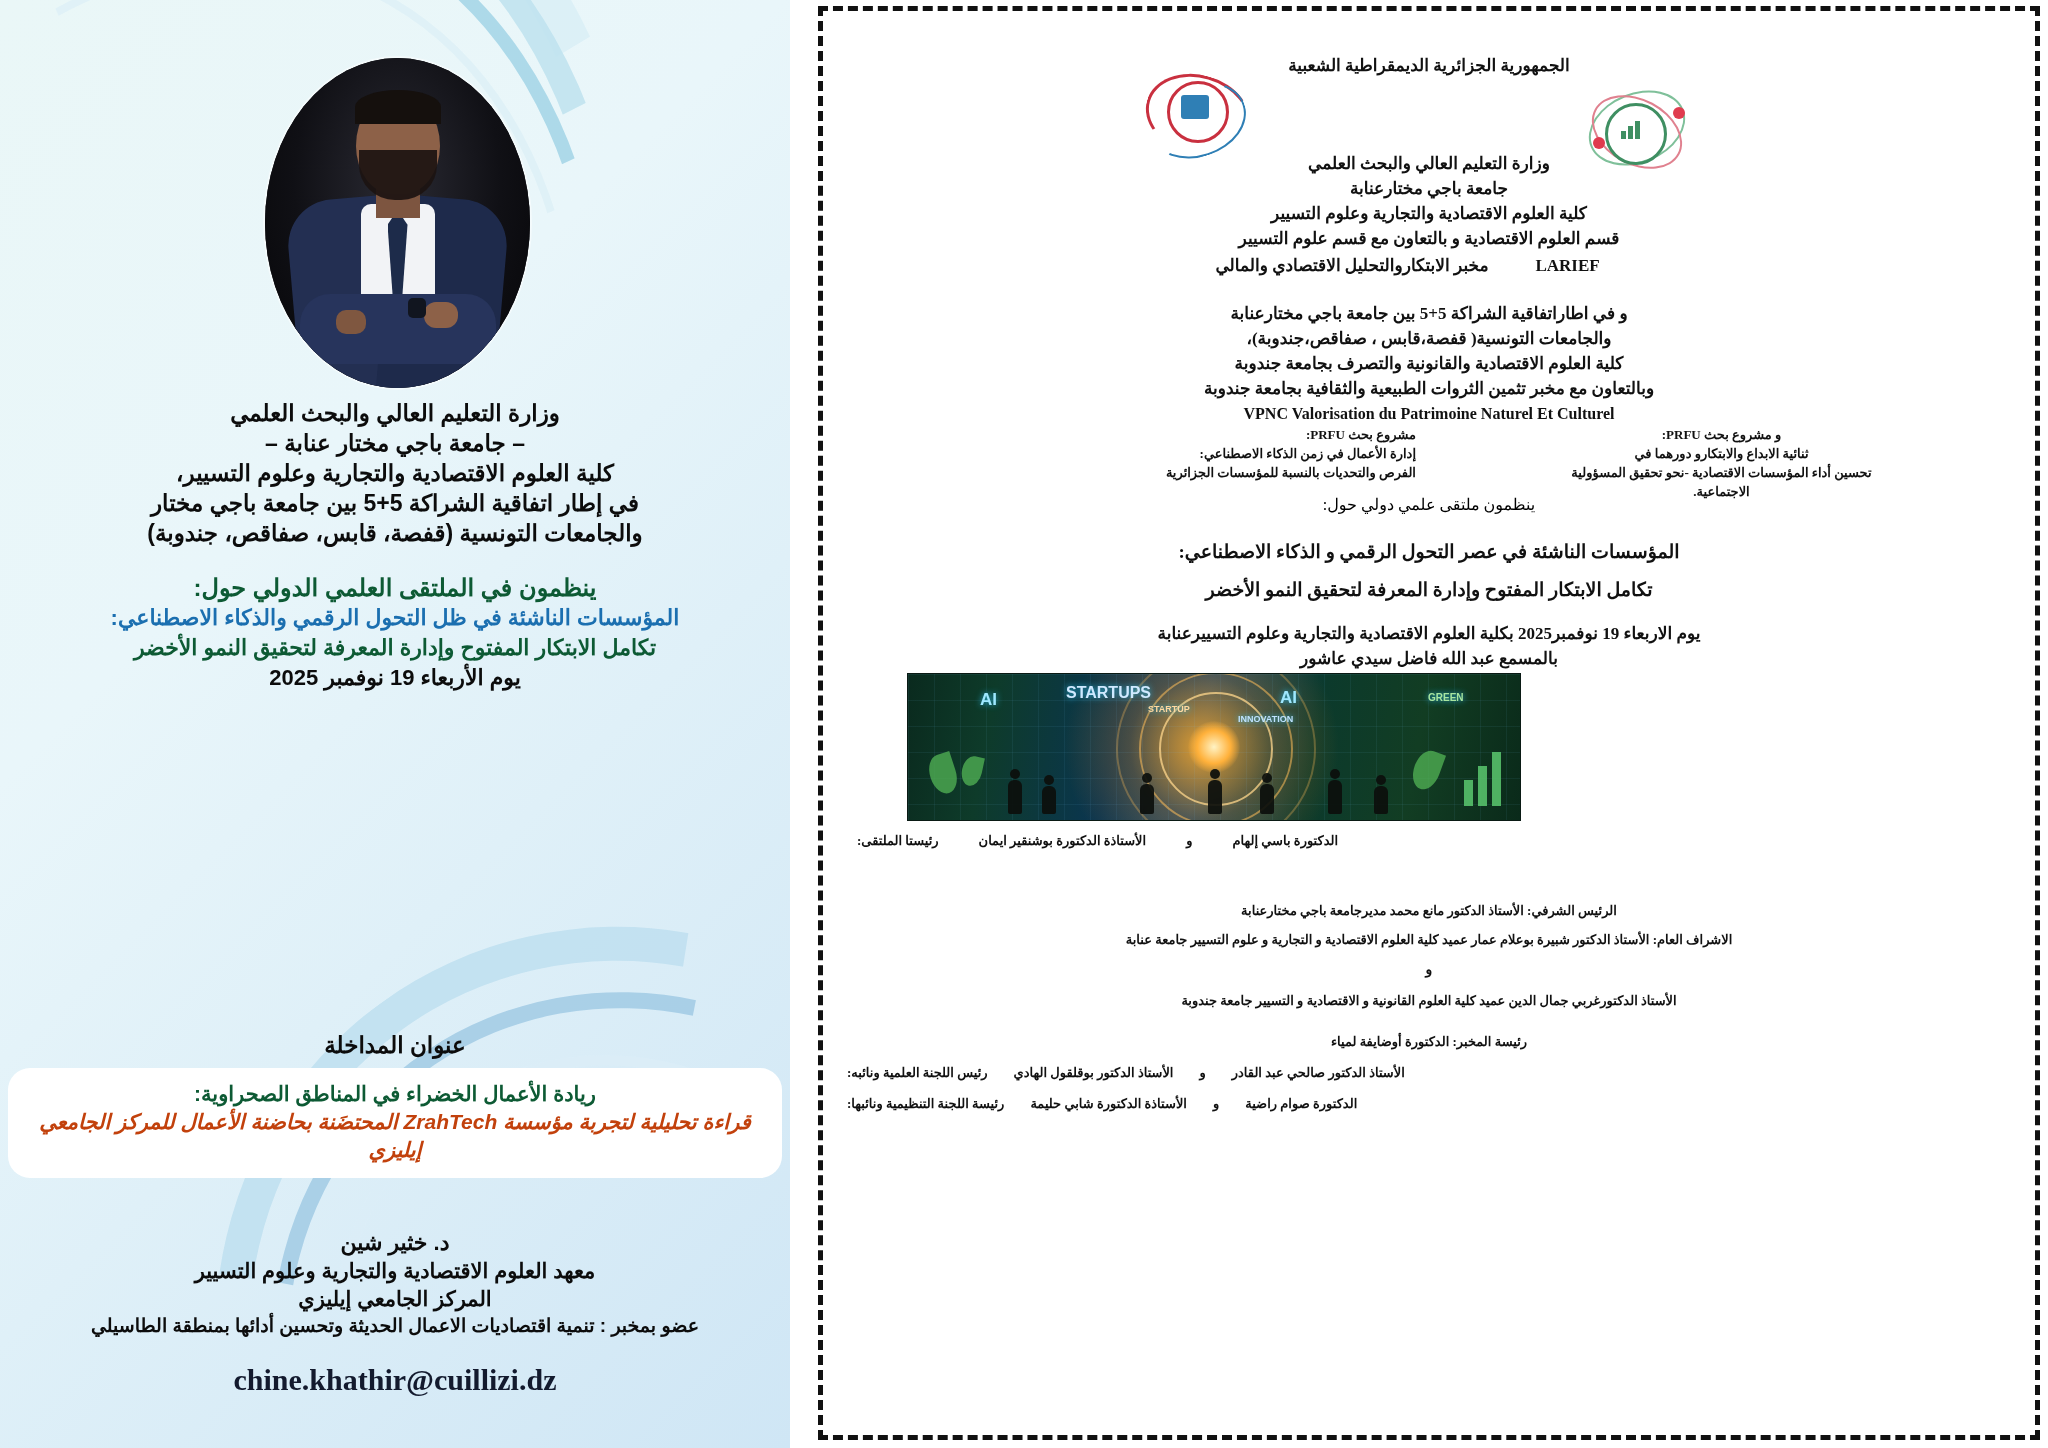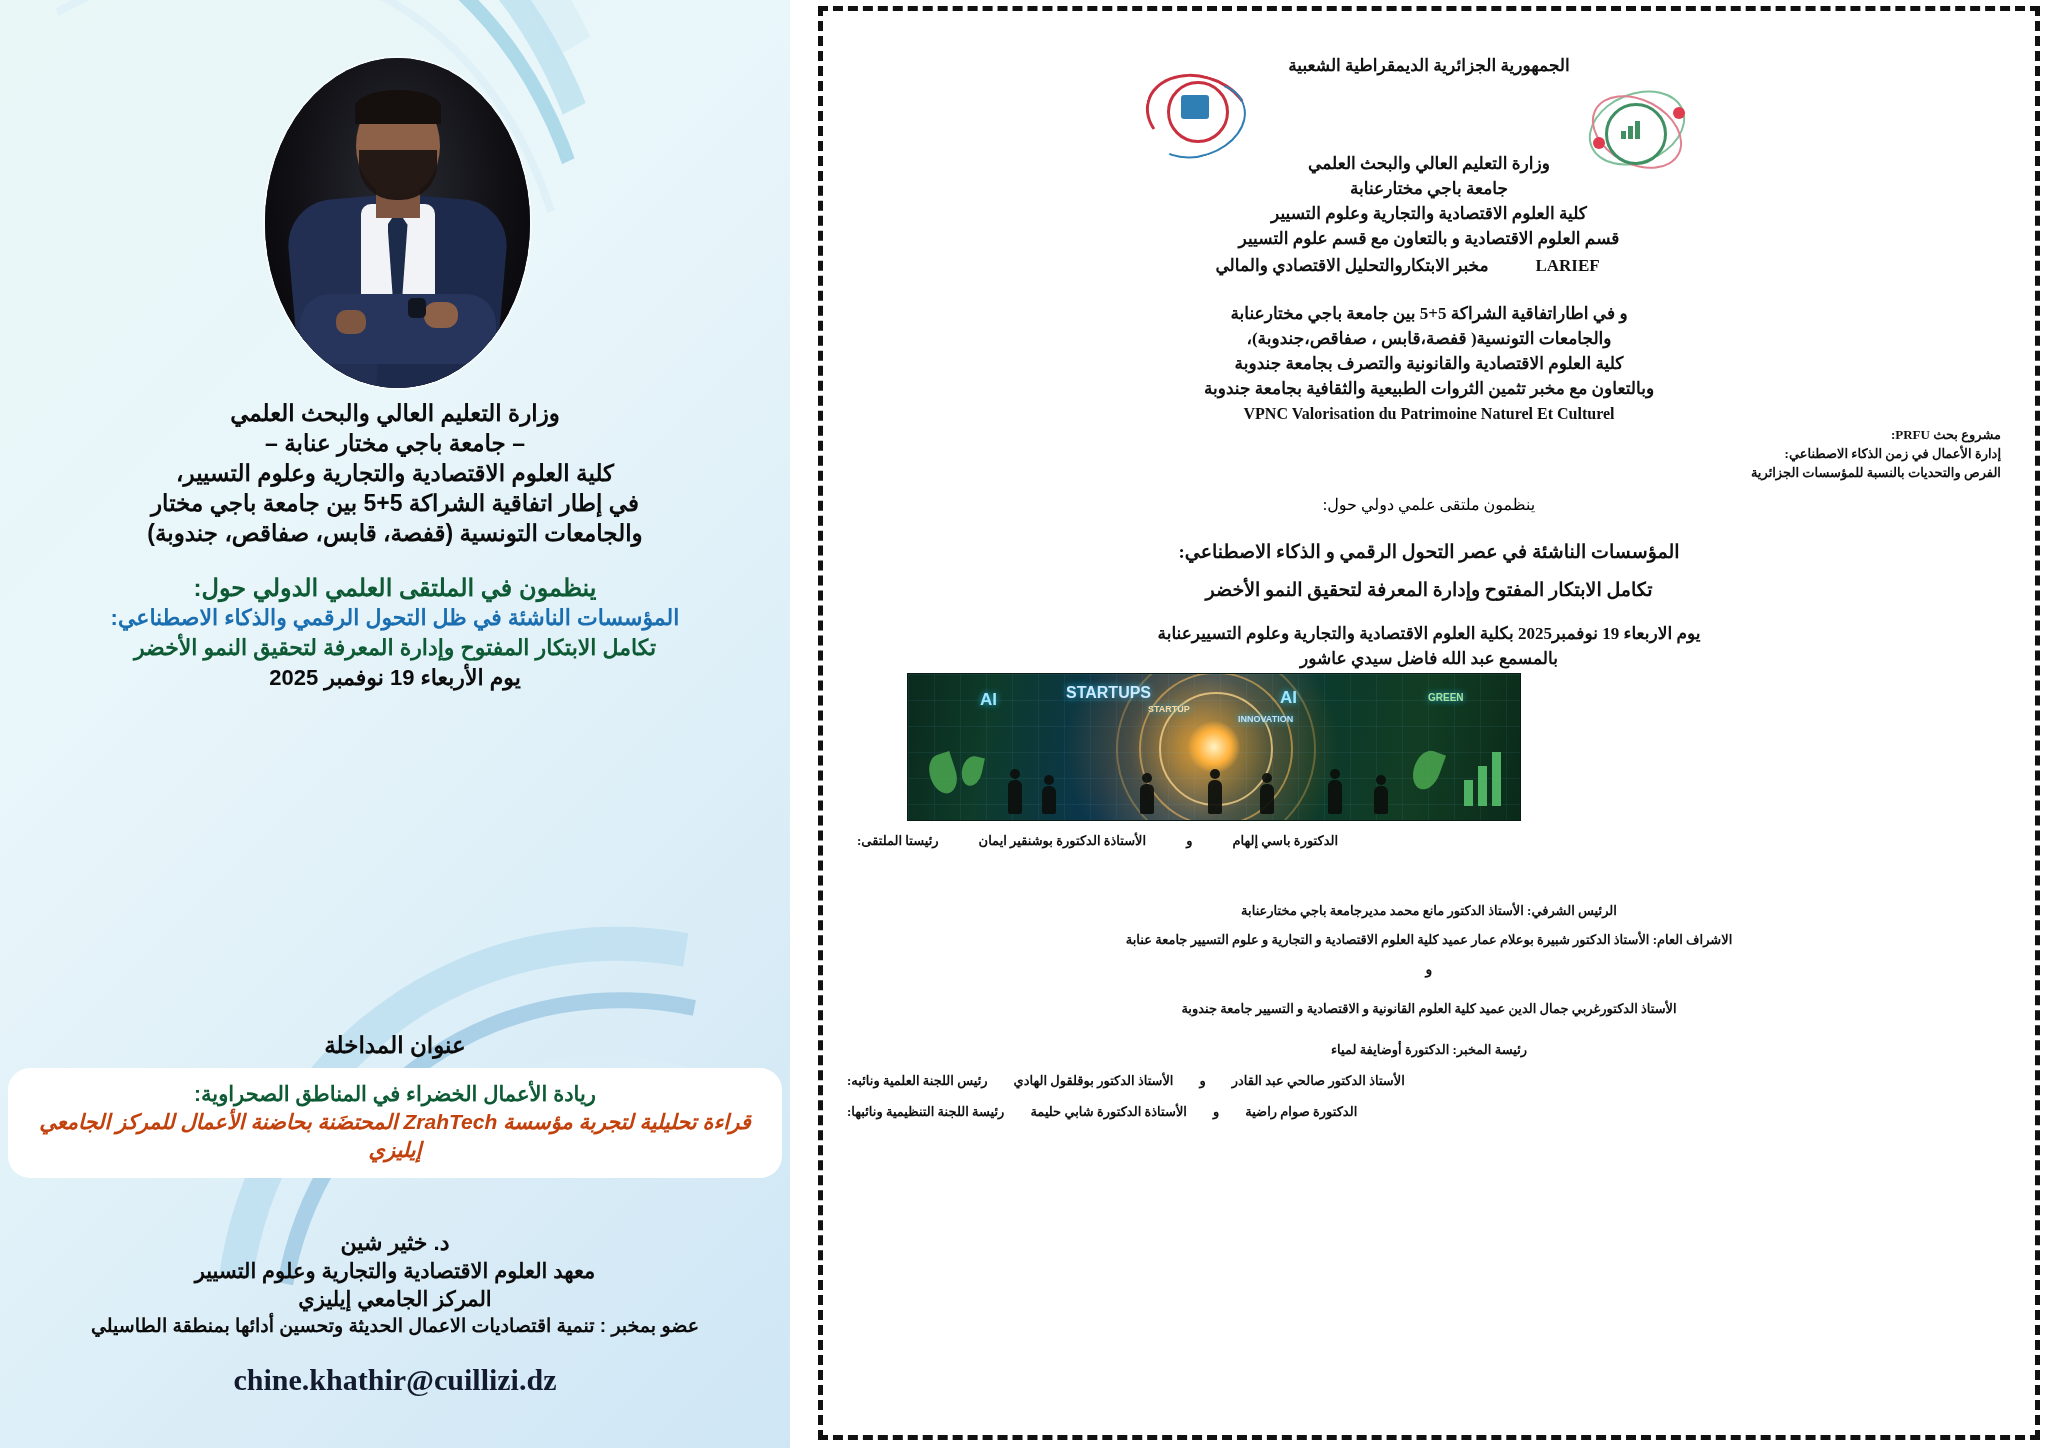--- a/index.html
+++ b/index.html
@@ -220,20 +220,26 @@
 
   <div class="r-center" style="position:absolute;left:0;right:0;top:276px">
     <div class="r-line">و في اطاراتفاقية الشراكة 5+5 بين جامعة باجي مختارعنابة</div>
     <div class="r-line">والجامعات التونسية( قفصة،قابس ، صفاقص،جندوبة)،</div>
     <div class="r-line">كلية العلوم الاقتصادية والقانونية والتصرف بجامعة جندوبة</div>
     <div class="r-line">وبالتعاون مع مخبر تثمين الثروات الطبيعية والثقافية بجامعة جندوبة</div>
     <div class="r-line" style="direction:ltr;font-size:16px">VPNC Valorisation du Patrimoine Naturel Et Culturel</div>
   </div>
 
   <div style="position:absolute;left:20px;right:20px;top:400px;display:flex;gap:26px;">
+    <div style="flex:1;text-align:center">
+      <div class="r-small">و  مشروع بحث PRFU:</div>
+      <div class="r-small">ثنائية الابداع والابتكارو دورهما في</div>
+      <div class="r-small">تحسين أداء المؤسسات الاقتصادية -نحو تحقيق المسؤولية</div>
+      <div class="r-small">الاجتماعية.</div>
+    </div>
     <div style="flex:1;text-align:right">
       <div class="r-small">مشروع بحث  PRFU:</div>
       <div class="r-small">إدارة الأعمال في زمن الذكاء الاصطناعي:</div>
       <div class="r-small">الفرص والتحديات بالنسبة للمؤسسات الجزائرية</div>
     </div>
   </div>
 
   <div class="r-center" style="position:absolute;left:0;right:0;top:470px">ينظمون ملتقى علمي دولي حول:</div>
 
   <div class="r-center" style="position:absolute;left:0;right:0;top:512px">
@@ -281,21 +287,21 @@
     <div class="r-small">الدكتورة  باسي إلهام</div>
     <div class="r-small">و</div>
     <div class="r-small">الأستاذة الدكتورة  بوشنقير ايمان</div>
     <div class="r-small">رئيستا الملتقى:</div>
   </div>
 
   <div style="position:absolute;left:10px;right:10px;top:876px;">
     <div class="r-small r-center">الرئيس الشرفي: الأستاذ الدكتور   مانع محمد مديرجامعة باجي مختارعنابة</div>
     <div class="r-small r-center" style="margin-top:10px">الاشراف العام: الأستاذ الدكتور شبيرة بوعلام عمار عميد كلية العلوم الاقتصادية و التجارية و علوم التسيير جامعة عنابة</div>
     <div class="r-small r-center sep-amp" style="margin-top:10px">و</div>
-    <div class="r-small r-center" style="margin-top:18px">الأستاذ الدكتورغربي جمال الدين عميد كلية العلوم القانونية و الاقتصادية و التسيير جامعة جندوبة</div>
+    <div class="r-small r-center" style="margin-top:10px">الأستاذ الدكتورغربي جمال الدين عميد كلية العلوم القانونية و الاقتصادية و التسيير جامعة جندوبة</div>
     <div class="r-small r-center" style="margin-top:22px">رئيسة المخبر: الدكتورة  أوضايفة لمياء</div>
 
     <div style="display:flex;justify-content:flex-end;align-items:center;gap:26px;margin-top:12px">
       <div class="r-small">الأستاذ الدكتور صالحي عبد القادر</div>
       <div class="r-small">و</div>
       <div class="r-small">الأستاذ الدكتور بوقلقول الهادي</div>
       <div class="r-small">رئيس اللجنة العلمية ونائبه:</div>
     </div>
 
     <div style="display:flex;justify-content:flex-end;align-items:center;gap:26px;margin-top:12px">

